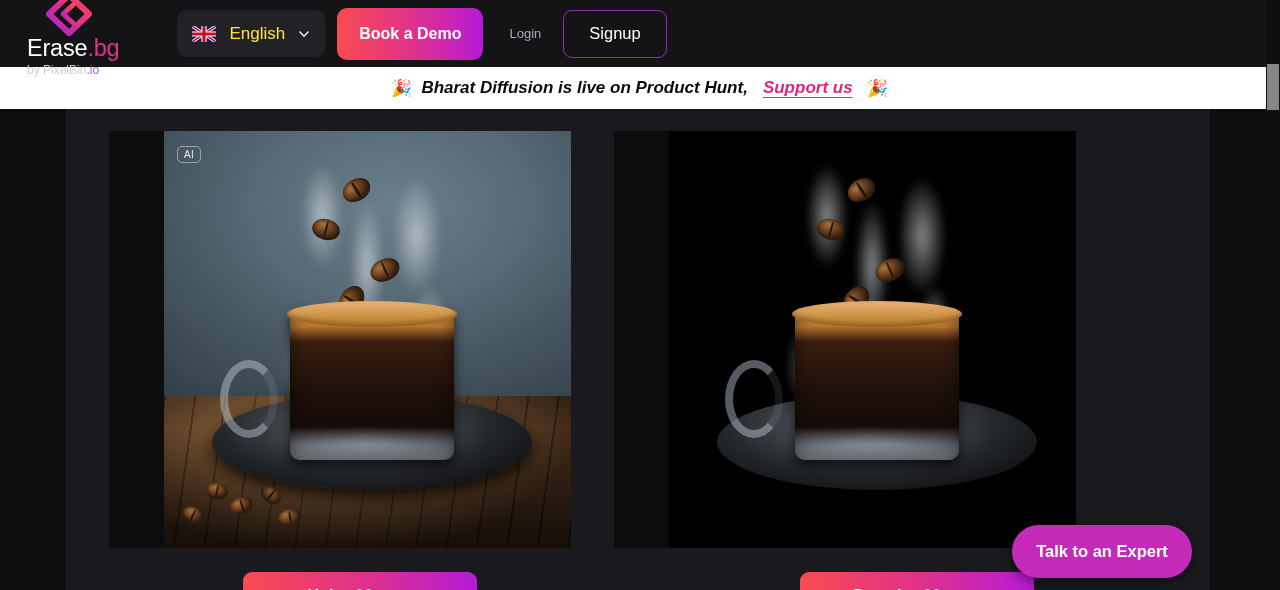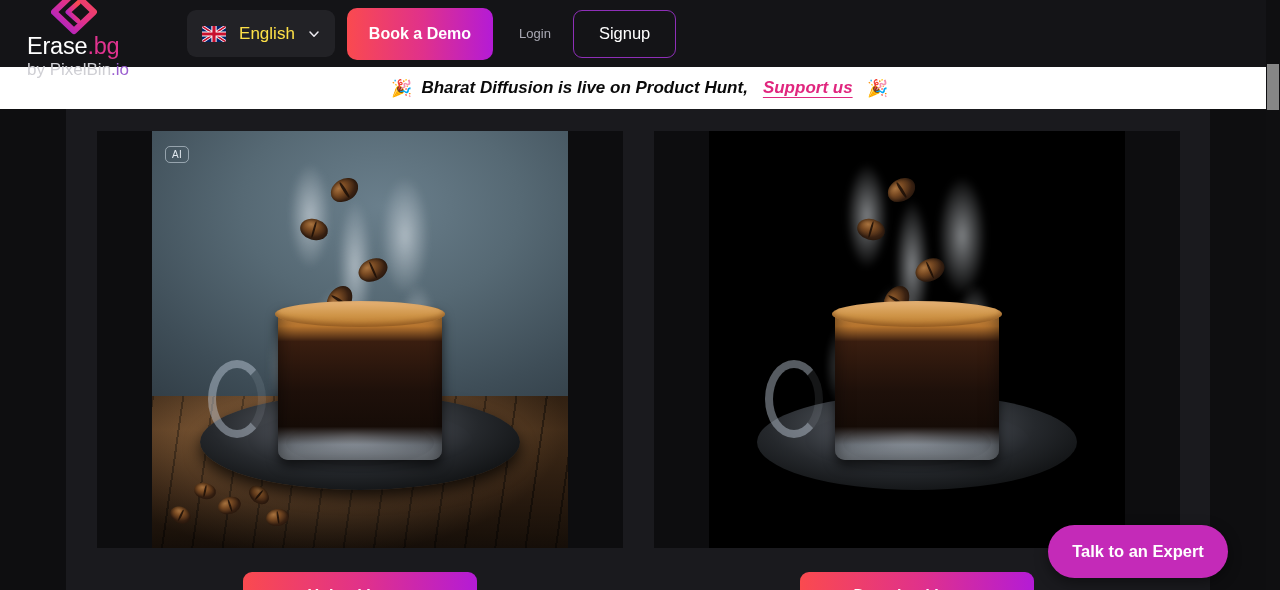--- a/index.html
+++ b/index.html
@@ -23,21 +23,21 @@
 
   .brand { display: flex; align-items: center; margin-left: 18px; flex-direction: column; }
   .brand-logo { width: 46px; height: 44px; flex: 0 0 46px; }
   .brand-text { margin-left: 9px; line-height: 1; }
   .brand-title {
     font-size: 23.5px; color: #ffffff; letter-spacing: -0.2px;
     font-weight: 400; white-space: nowrap;
   }
   .brand-title .dot { color: #e0338f; }
   .brand-sub {
-    font-size: 17px; color: #cfcfd4; margin-top: 3px; white-space: nowrap;
+    font-size: 12px; color: #cfcfd4; margin-top: 3px; white-space: nowrap;
   }
   .brand-sub .io { color: #9b5fd0; }
 
   .nav { display: flex; align-items: center; margin-left: 76px; }
   .nav-item {
     display: flex; align-items: center; gap: 12px;
     color: #eceaf0; font-size: 16.5px; white-space: nowrap;
     cursor: pointer;
   }
   .nav-item + .nav-item { margin-left: 56px; }
@@ -105,23 +105,23 @@
   .panel {
     position: absolute; top: 0; left: 66px;
     width: 1144px; height: 481px;
     background: #1a1a1e;
   }
   .cards {
     position: absolute; top: 22px; left: 97px;
     display: flex; gap: 31px;
   }
   .card {
-    width: 526px; height: 417px;
+    width: 462px; height: 417px;
     background: #0d0d0f;
-    position: relative; overflow: hidden;
+    position: relative; overflow: hidden; margin-left: 12px;
   }
 
   .imgwrap {
     position: absolute; top: 0; height: 417px; overflow: hidden;
   }
   .imgwrap.left  { left: 55px; width: 416px; }
   .imgwrap.right { left: 55px; width: 416px; }
 
   
   .art { position: absolute; inset: 0; }
@@ -229,21 +229,21 @@
     width: 234px; height: 48px;
     border: none; border-radius: 9px;
     background: linear-gradient(90deg, #fa4a4f 0%, #e0318b 52%, #b41bd6 100%);
     color: #fff; font-size: 16px; font-weight: bold;
     font-family: "Liberation Sans", sans-serif;
     cursor: pointer;
   }
 
   
   .btn-expert {
-    position: absolute; top: 525px; left: 1048px;
+    position: absolute; top: 525px; left: 1012px;
     width: 180px; height: 53px;
     border: none; border-radius: 27px;
     background: #c42ab8;
     color: #ffffff; font-size: 16.5px; font-weight: bold;
     font-family: "Liberation Sans", sans-serif;
     cursor: pointer; z-index: 40;
     box-shadow: 0 4px 14px rgba(0,0,0,0.45);
   }
 
   

